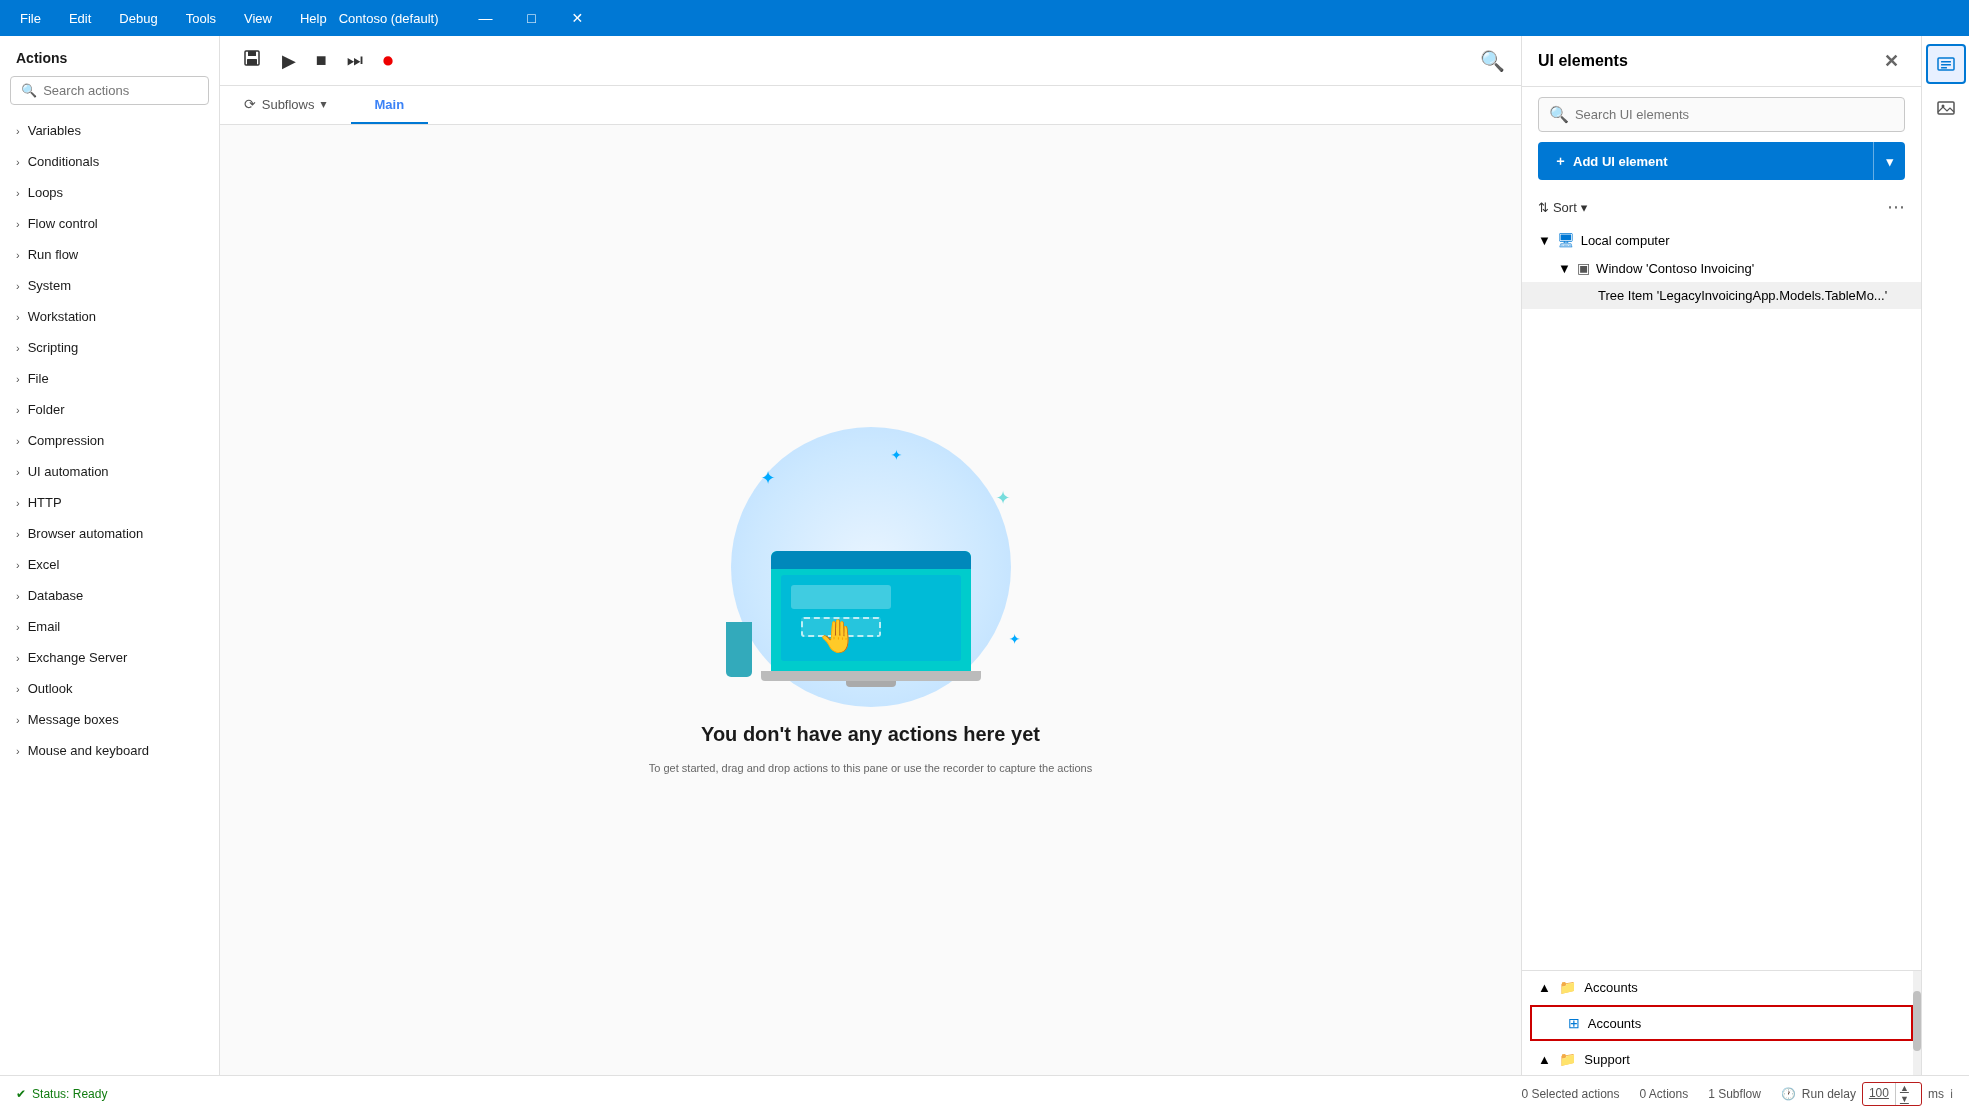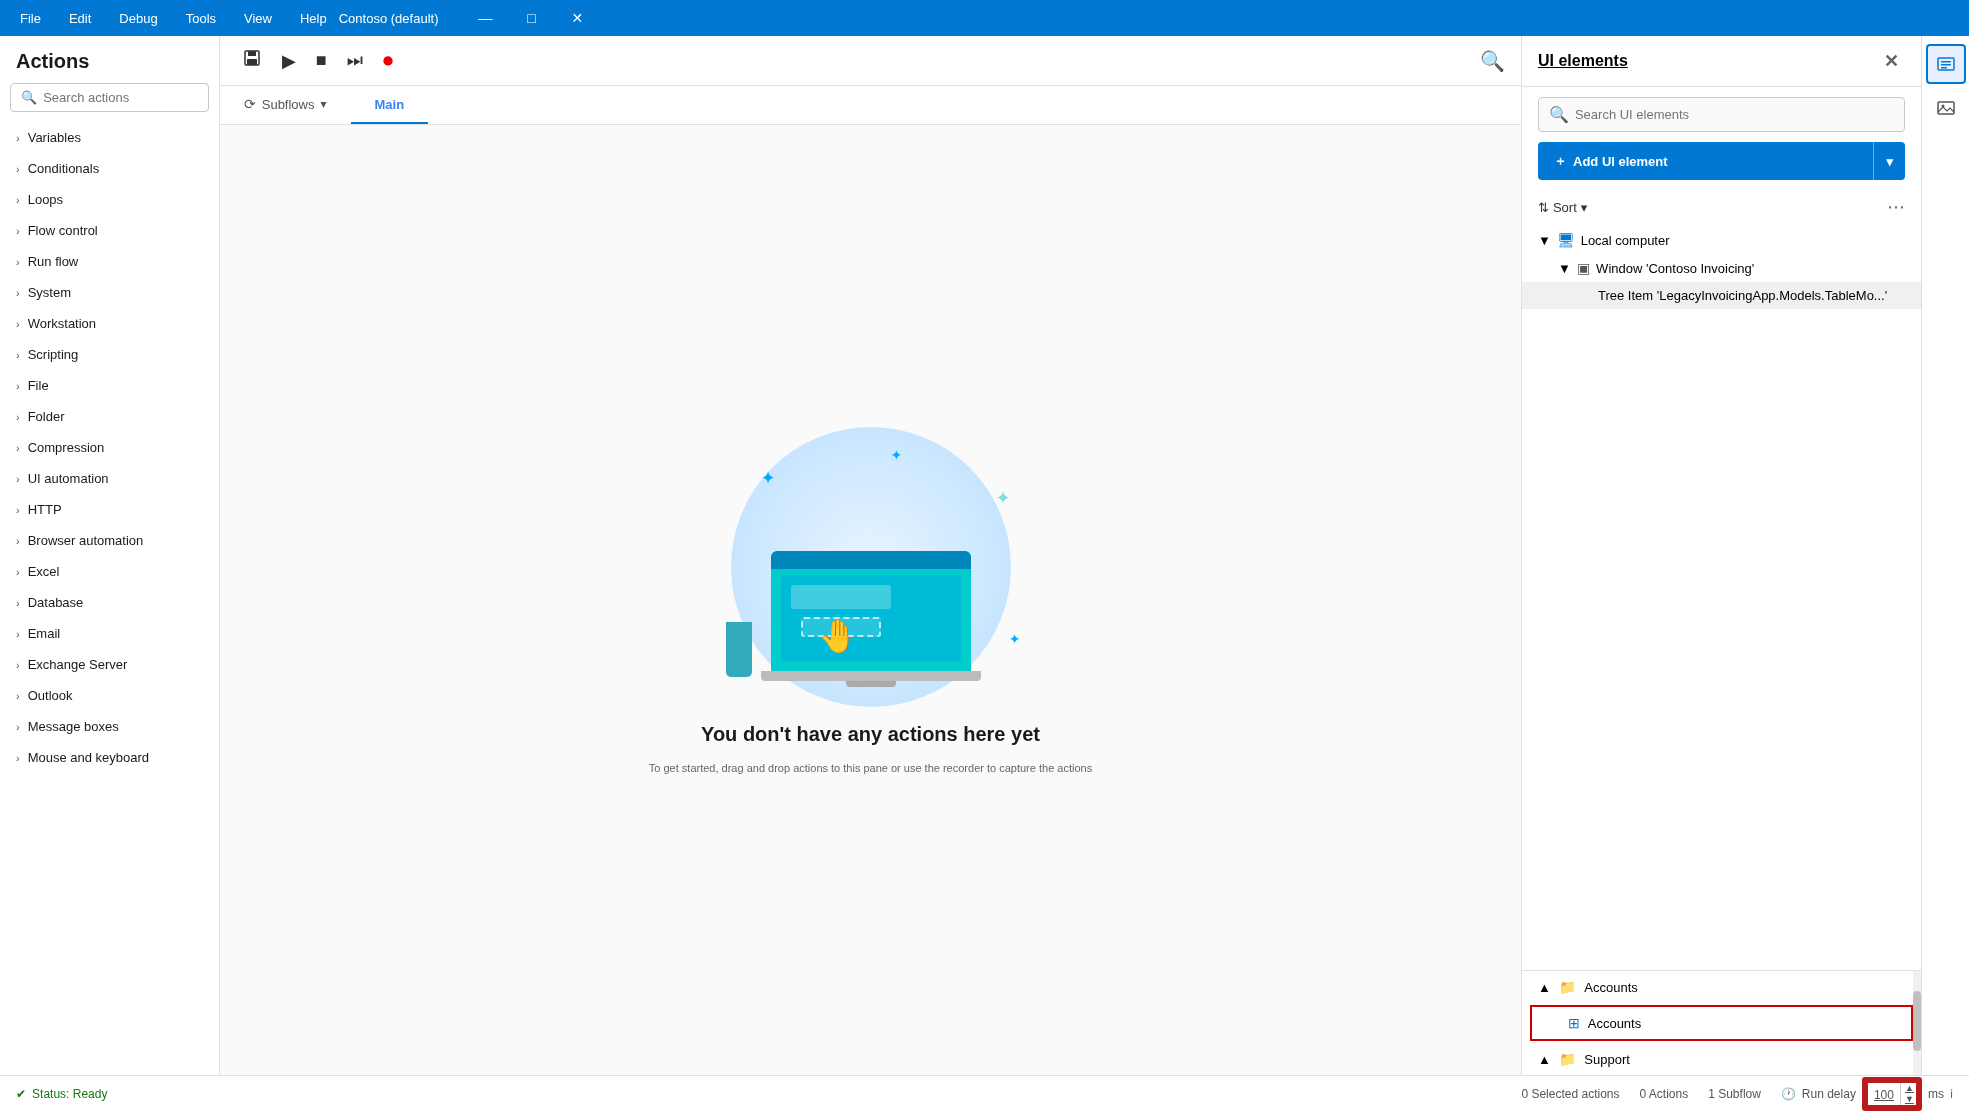--- a/index.html
+++ b/index.html
@@ -18,21 +18,21 @@
     .ctrl-btn { width: 46px; height: 36px; display: flex; align-items: center; justify-content: center; cursor: pointer; font-size: 14px; }
 
     
     .app-body { display: flex; flex: 1; overflow: hidden; }
 
     
     .actions-panel {
       width: 220px; background: white; border-right: 1px solid #e0e0e0;
       display: flex; flex-direction: column; flex-shrink: 0;
     }
-    .actions-header { padding: 14px 16px 10px; font-size: 20px; font-weight: 600; color: #1a1a1a; }
+    .actions-header { padding: 14px 16px 10px; font-size: 14px; font-weight: 600; color: #1a1a1a; }
     .search-box {
       margin: 0 10px 10px; display: flex; align-items: center;
       border: 1px solid #c8c8c8; border-radius: 4px; padding: 6px 10px; background: white;
     }
     .search-box input { border: none; outline: none; font-size: 13px; color: #555; flex: 1; background: transparent; }
     .search-icon-svg { color: #666; margin-right: 6px; font-size: 13px; }
     .actions-list { flex: 1; overflow-y: auto; }
     .action-item {
       display: flex; align-items: center; padding: 8px 16px; cursor: pointer;
       font-size: 13px; color: #1a1a1a; border-bottom: none;
@@ -91,21 +91,21 @@
 
     
     .ui-elements-panel {
       width: 400px; background: white; border-left: 1px solid #e0e0e0;
       display: flex; flex-direction: column; flex-shrink: 0;
     }
     .panel-header {
       display: flex; align-items: center; padding: 12px 16px;
       border-bottom: 1px solid #e0e0e0; font-size: 16px; font-weight: 600;
     }
-    .panel-header-title { flex: 1; text-decoration: underline; }
+    .panel-header-title { flex: 1; }
     .panel-close { cursor: pointer; font-size: 18px; color: #666; padding: 2px 6px; }
 
     .panel-search-box {
       display: flex; align-items: center; margin: 10px 16px;
       border: 1px solid #c8c8c8; border-radius: 4px; padding: 7px 10px; background: #fafafa;
     }
     .panel-search-box input { border: none; outline: none; font-size: 13px; color: #555; flex: 1; background: transparent; }
 
     .add-ui-btn {
       display: flex; align-items: center; margin: 0 16px 12px;
@@ -154,22 +154,22 @@
     
     .status-bar {
       height: 36px; background: white; border-top: 1px solid #e0e0e0;
       display: flex; align-items: center; padding: 0 16px; gap: 20px;
       font-size: 12px; color: #555; flex-shrink: 0;
     }
     .status-ready { display: flex; align-items: center; gap: 6px; color: #107c10; }
     .status-spacer { flex: 1; }
     .run-delay { display: flex; align-items: center; gap: 6px; }
     .delay-input {
-      border: 6px solid #b91c1c; border-radius: 3px; width: 60px;
-      display: flex; align-items: flex-end; text-decoration: underline;
+      border: 1px solid #b91c1c; border-radius: 3px; width: 60px;
+      display: flex; align-items: flex-start; text-decoration: underline;
     }
     .delay-val { padding: 3px 6px; font-size: 12px; }
     .delay-arrows { display: flex; flex-direction: column; border-left: 1px solid #c8c8c8; }
     .delay-arrow { padding: 0 4px; font-size: 9px; cursor: pointer; line-height: 11px; }
 
     .scrollbar-track {
       width: 8px; background: #f0f0f0; position: absolute; right: 0; top: 0; bottom: 0;
     }
     .scrollbar-thumb {
       width: 8px; background: #c0c0c0; border-radius: 4px; height: 60px; position: absolute; top: 20px;

